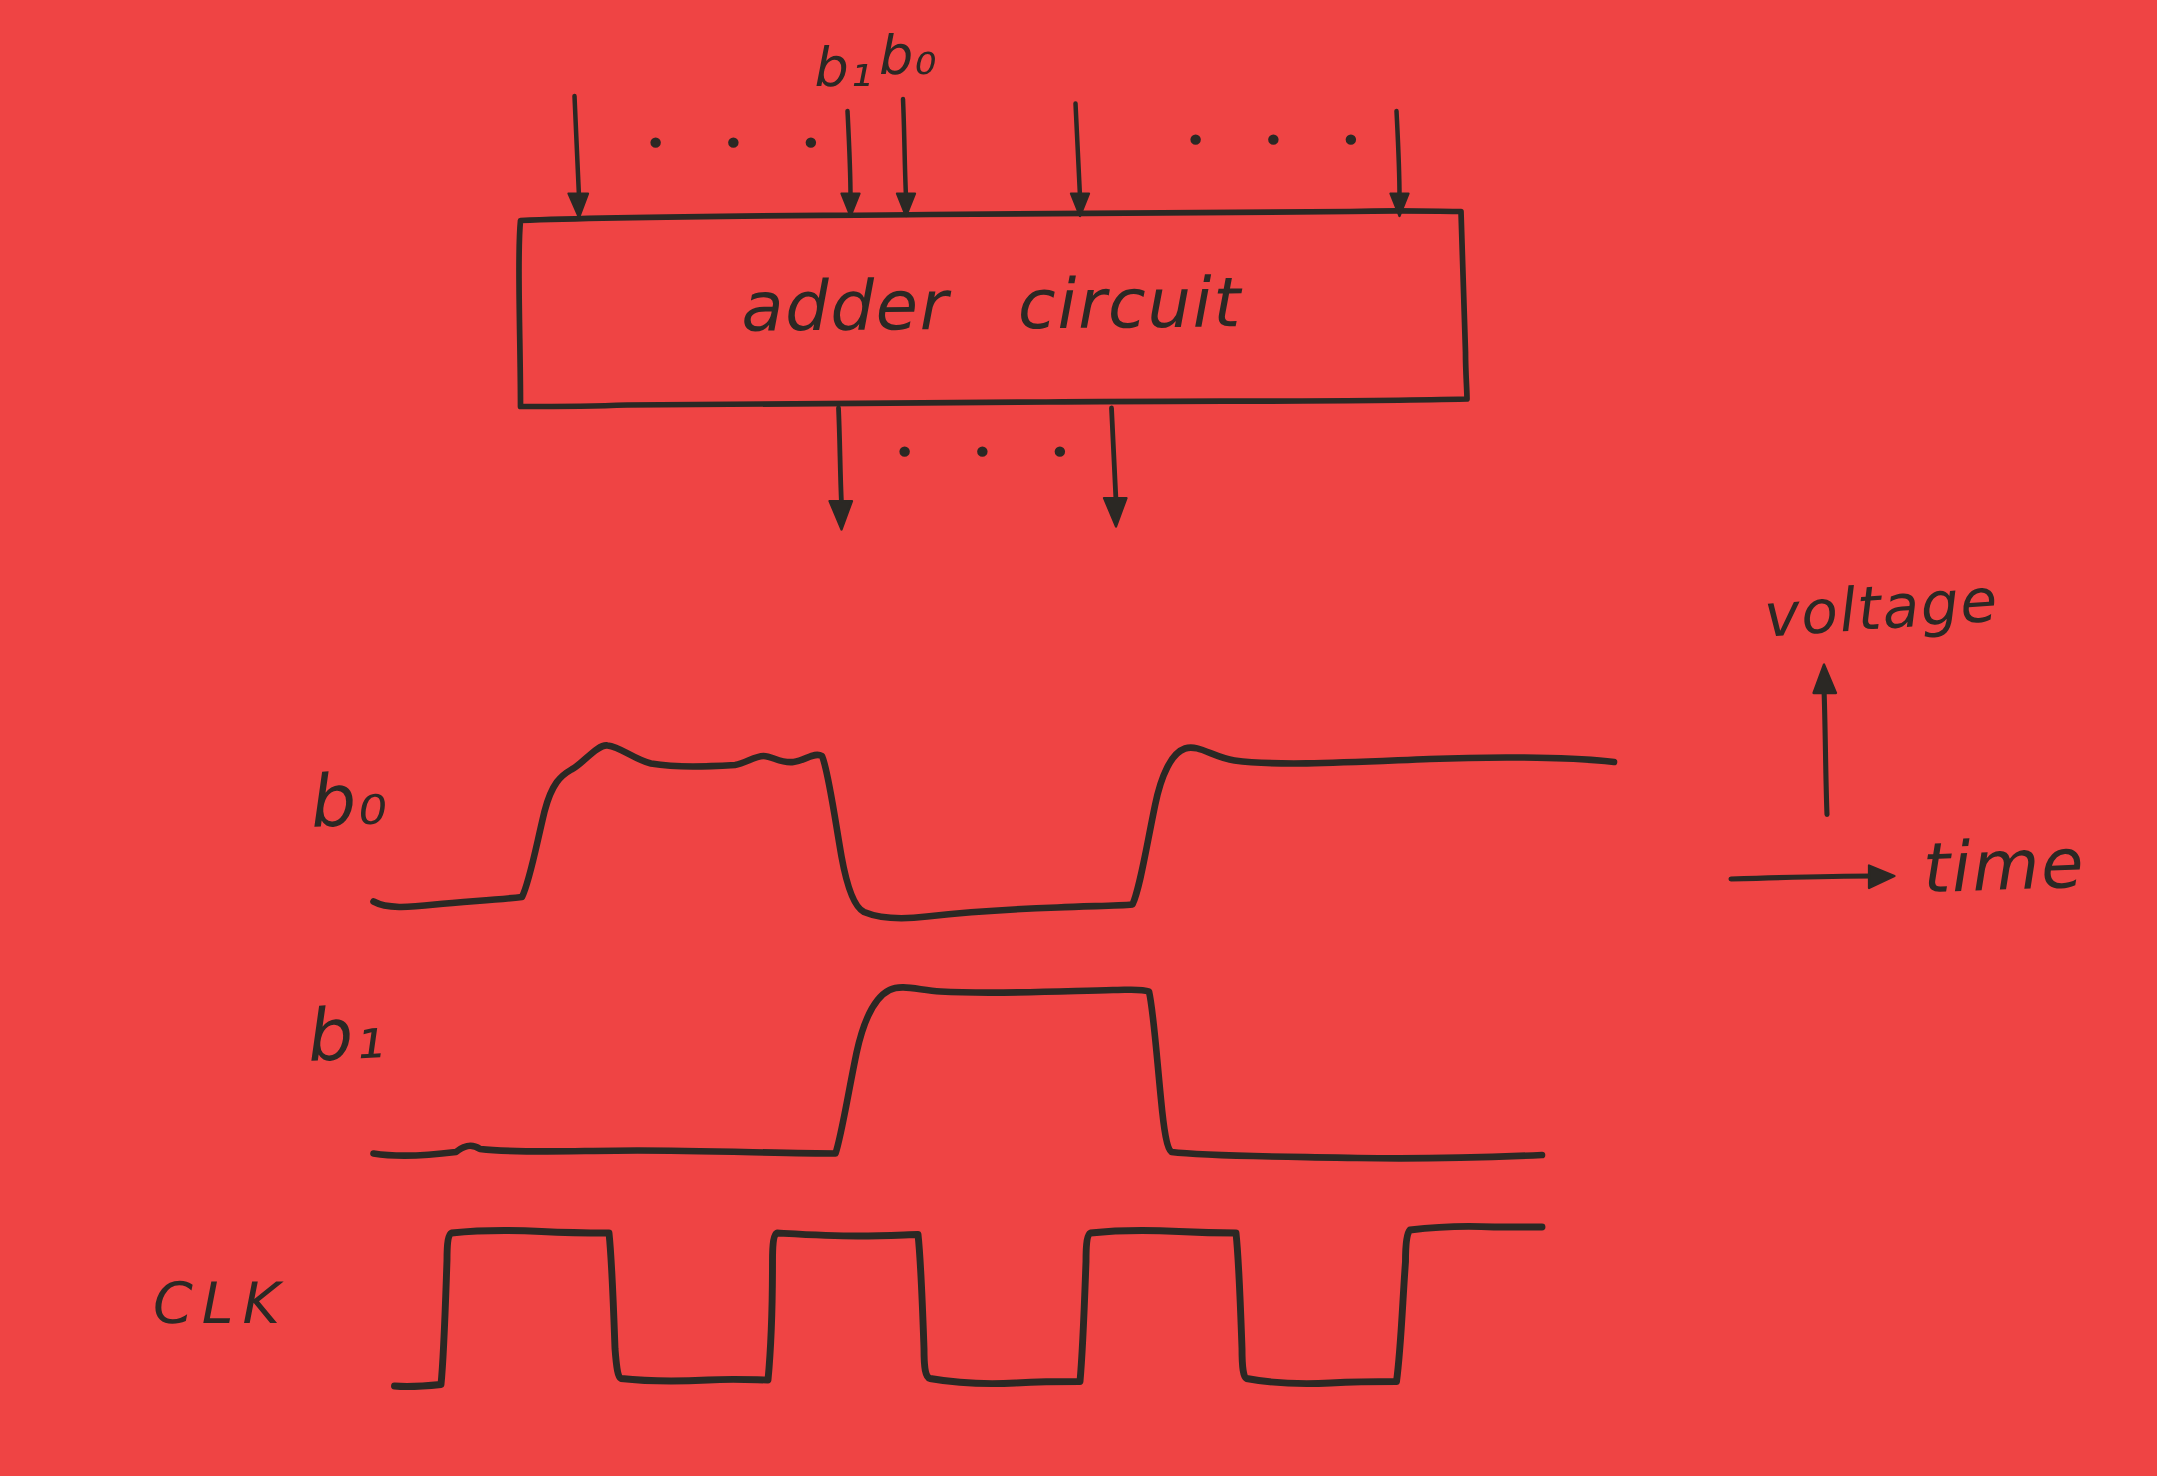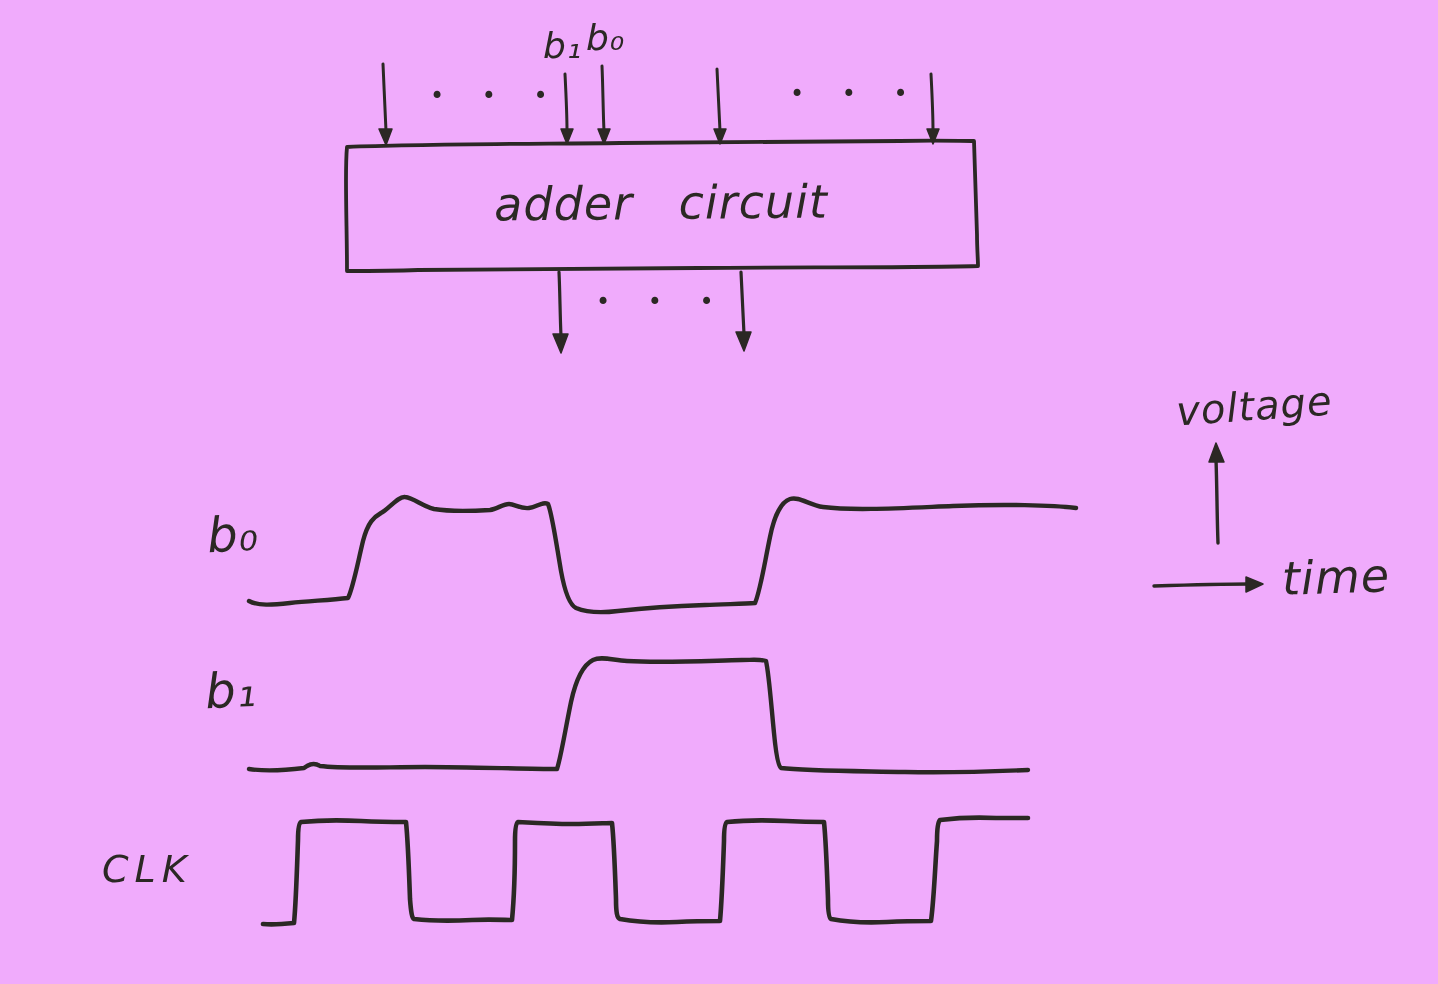--- a/index.html
+++ b/index.html
@@ -1,19 +1,19 @@
 <!DOCTYPE html>
 <html><head>
 <meta charset="utf-8">
 <style>
   html,body{margin:0;padding:0;background:#e8e8e8;}
   #canvas{
     position:relative;
     width:1438px;height:984px;
-    background:#f0abfc;
+    background:#ef4444;
     overflow:hidden;
     font-family:"DejaVu Sans",sans-serif;
   }
   #strokes{position:absolute;left:0;top:0;}
   .stroke{fill:none;stroke:#2b2824;stroke-linecap:round;stroke-linejoin:round;}
   .head{fill:#2b2824;stroke:#2b2824;stroke-width:1.5;stroke-linejoin:round;}
   .hw{
     position:absolute;
     color:#2b2824;
     font-style:italic;

